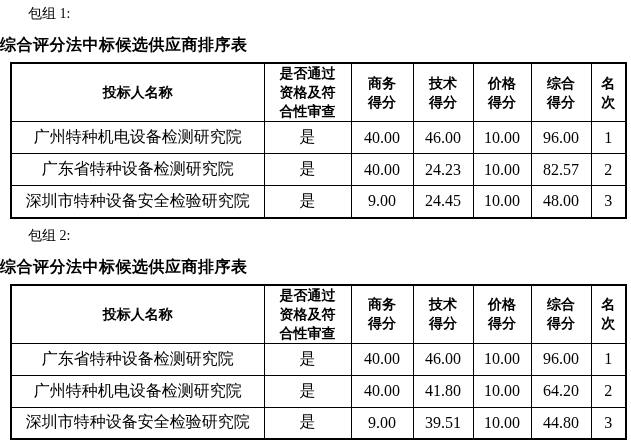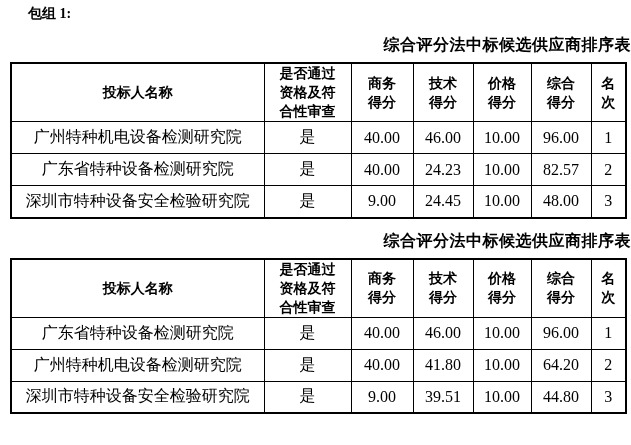--- a/index.html
+++ b/index.html
@@ -10,30 +10,30 @@
   body {
     width: 631px;
     height: 445px;
     overflow: hidden;
     font-family: "Liberation Serif", "DejaVu Serif", serif;
     color: #000000;
   }
   .section { }
   .group-label {
     font-size: 14px;
-    font-weight: bold;
+    font-weight: normal;
     margin-left: 28px;
     line-height: 18px;
   }
   .sec-1 .group-label { padding-top: 5px; }
   .sec-2 .group-label { margin-top: 8px; }
   .table-title {
     font-size: 16px;
     font-weight: bold;
-    text-align: right;
+    text-align: left;
     margin-top: 11px;
     line-height: 21px;
     letter-spacing: 0.5px;
   }
   table.ranking-table {
     border-collapse: collapse;
     table-layout: fixed;
     width: 615px;
     margin-left: 10px;
     margin-top: 7px;
@@ -126,20 +126,21 @@
         <td>24.45</td>
         <td>10.00</td>
         <td>48.00</td>
         <td>3</td>
       </tr>
     </tbody>
   </table>
 </div>
 
 <div class="section sec-2">
+  <div class="group-label">包组 2:</div>
   <div class="table-title">综合评分法中标候选供应商排序表</div>
   <table class="ranking-table">
     <colgroup>
       <col class="c0">
         <col class="c1">
         <col class="c2">
         <col class="c3">
         <col class="c4">
         <col class="c5">
         <col class="c6">

